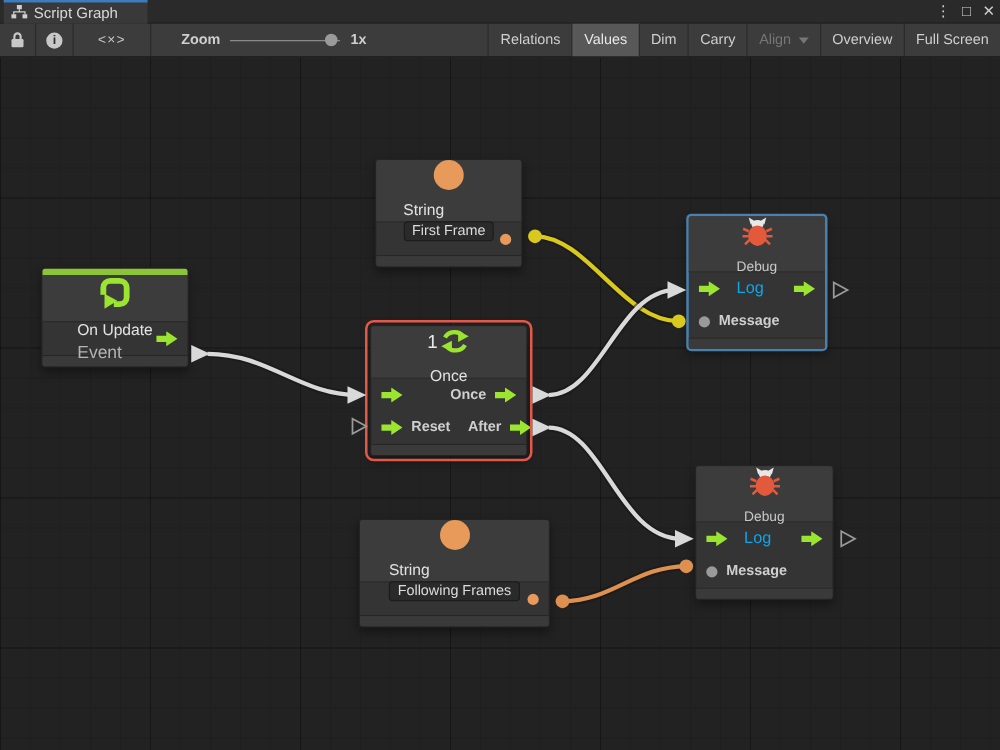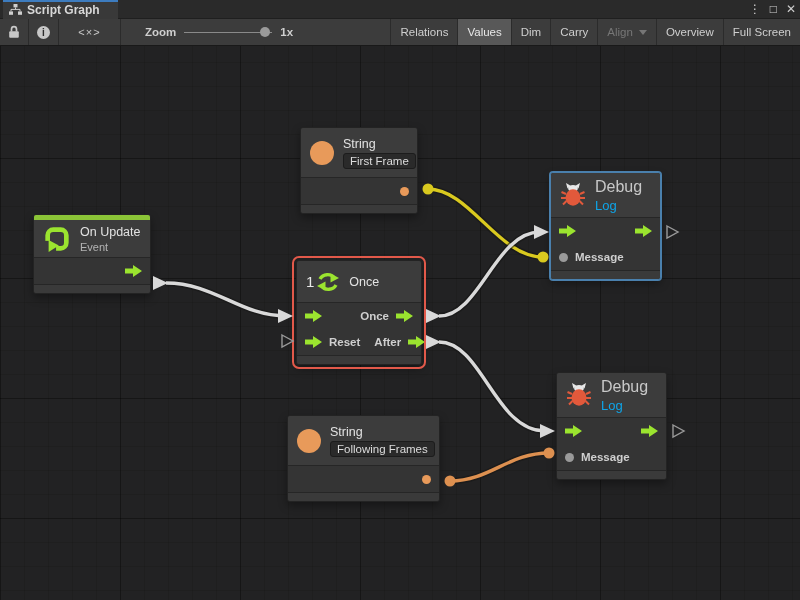--- a/index.html
+++ b/index.html
@@ -4,21 +4,21 @@
 <style>
   * { margin:0; padding:0; box-sizing:border-box; }
   html,body { width:800px; height:600px; overflow:hidden; background:#222; }
   body { font-family:"Liberation Sans", sans-serif; color:#ccc; -webkit-font-smoothing:antialiased; }
 
   .window { position:relative; width:800px; height:600px; background:#2b2b2b; }
 
   
   .tabbar { position:relative; height:19px; background:#2a2a2a; border-bottom:1px solid #1f1f1f; }
   .tab { position:absolute; left:3px; top:0; height:19px; width:115px; background:#393939;
-         display:flex; align-items:center; gap:5px; padding:0 6px;font-weight:bold; }
+         display:flex; align-items:center; gap:5px; padding:0 6px; }
   .tab-accent { position:absolute; left:0; top:0; width:100%; height:2px; background:var(--accent-blue); }
   .tab-title { font-size:12px; color:#d8d8d8; white-space:nowrap; }
   .win-controls { position:absolute; right:4px; top:0; height:19px; display:flex; align-items:center; gap:9px; }
   .win-controls span { color:#cfcfcf; font-size:12px; line-height:19px; cursor:default; }
 
   
   .toolbar { position:relative; height:27px; background:#3c3c3c; border-bottom:1px solid #191919;
              display:flex; align-items:stretch; font-size:11.5px; color:#cfcfcf; }
   .tbtn { display:flex; align-items:center; justify-content:center; padding:0 9px;
           border-right:1px solid #2b2b2b; cursor:default; white-space:nowrap; }
@@ -58,25 +58,25 @@
   .tri-hollow { fill:none; stroke:#9a9a9a; stroke-width:1.4; }
   .dot-yellow { fill:var(--wire-yellow); }
   .dot-orange { fill:var(--wire-orange); }
 
   
   .node { position:absolute; background:#343434; border:1px solid #232323; border-radius:3px;
           box-shadow:0 4px 8px rgba(0,0,0,.35); z-index:3; }
   .node.selected { outline:2px solid var(--selection-red); outline-offset:2px; }
   .node.hl-blue { border-color:var(--debug-border-blue); box-shadow:0 0 0 1px var(--debug-border-blue), 0 4px 8px rgba(0,0,0,.35); }
   .n-header { background:#3c3c3c; border-bottom:1px solid #262626; border-radius:2px 2px 0 0;
-              display:flex; align-items:center; gap:9px; padding:0 9px; }
+              display:flex; align-items:center; gap:9px; padding:0 9px;flex-direction:column; }
   .n-col { display:flex; flex-direction:column; justify-content:center; gap:2px; }
   .n-title { font-size:12.5px; color:#e2e2e2; }
-  .n-sub { font-size:11px; color:#b4b4b4; }
-  .n-kind { font-size:16px; color:#c8c8c8; }
+  .n-sub { font-size:14px; color:#b4b4b4; }
+  .n-kind { font-size:11px; color:#c8c8c8; }
   .n-title-big { font-size:13px; color:#0ea5e9; }
   .n-footer { background:#3a3a3a; border-top:1px solid #262626; border-radius:0 0 2px 2px; }
   .n-row { display:flex; align-items:center; gap:7px; padding:0 8px; }
   .n-row .grow { flex:1; }
   .port-label { font-size:11.5px; color:#cfcfcf;font-weight:bold; }
   .orange-circle { border-radius:50%; background:var(--value-orange); flex:0 0 auto; }
   .port-dot { border-radius:50%; flex:0 0 auto; }
   .port-dot.orange { background:var(--value-orange); width:9px; height:9px; }
   .port-dot.gray { background:#9a9a9a; width:9px; height:9px; }
   .string-field { background:#2a2a2a; border:1px solid #1c1c1c; border-radius:3px;

